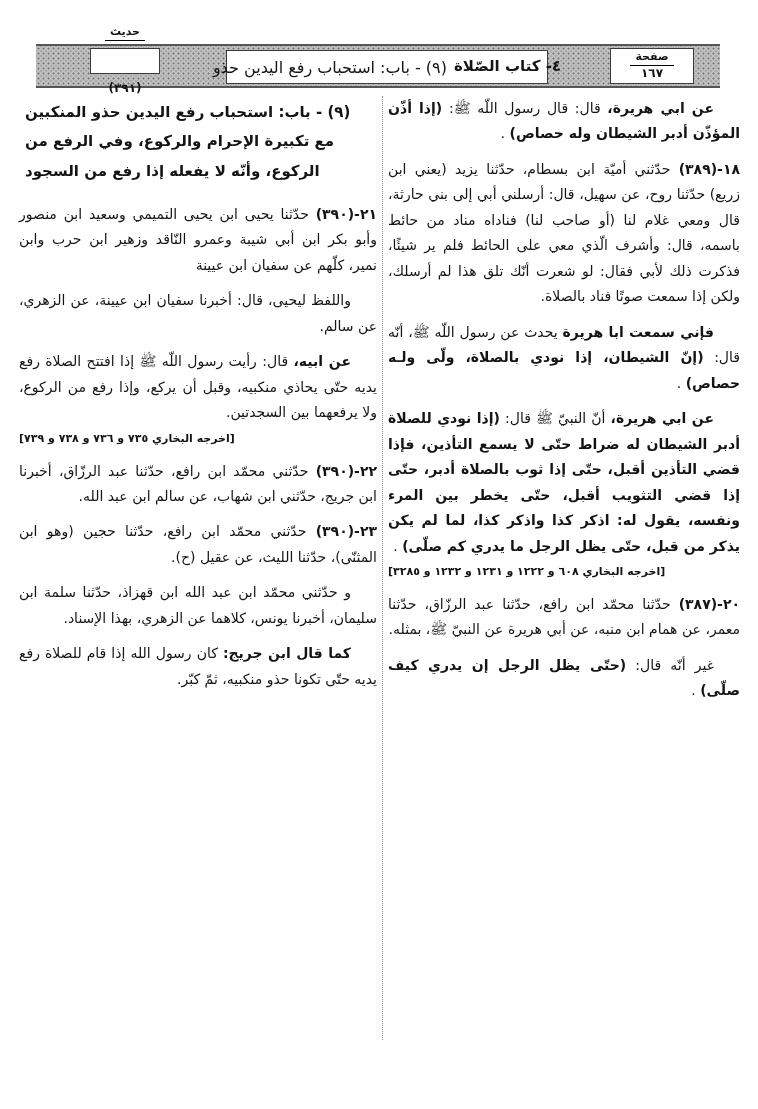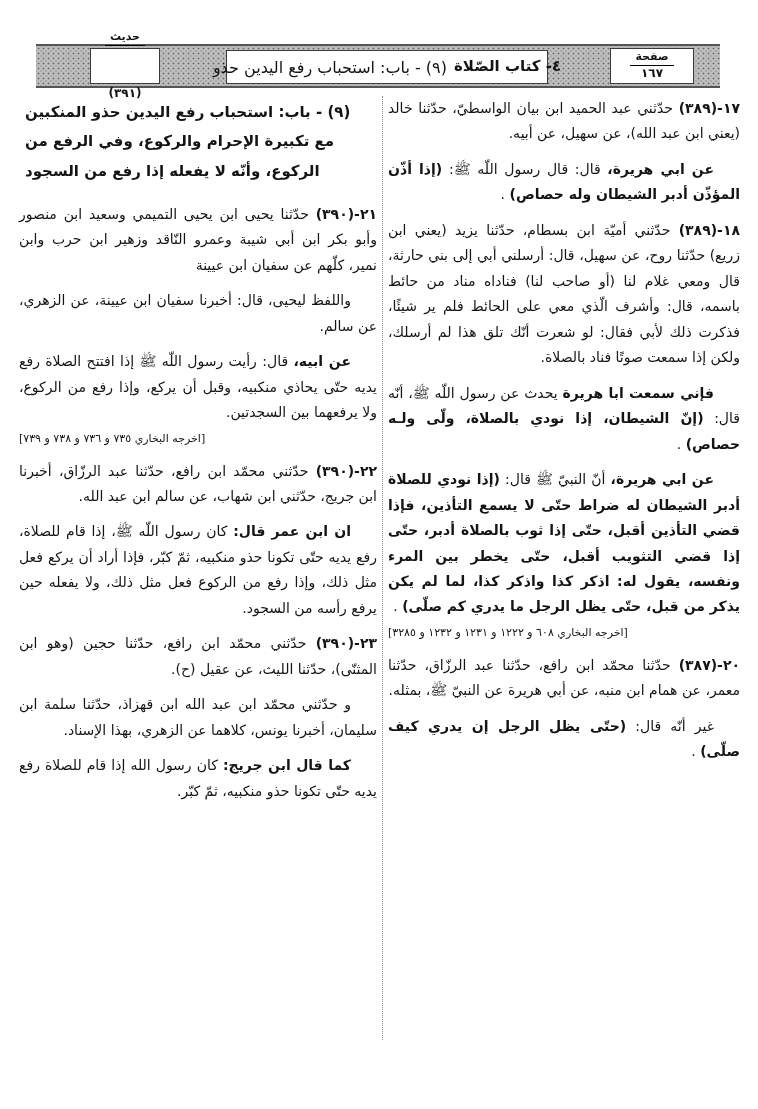--- a/index.html
+++ b/index.html
@@ -24,21 +24,21 @@
     background-size:5px 5px;
     background-position:0 0,2.5px 2.5px;
     border-top:2px solid #555;
     border-bottom:2px solid #555;
   }
   .hbox{
     position:absolute;background:#fff;border:1.5px solid #3a3a3a;
     display:flex;flex-direction:column;align-items:center;justify-content:center;
     line-height:1.15;
   }
-  .hadith-box{left:54px;top:2px;width:70px;height:36px;gap:40px;}
+  .hadith-box{left:54px;top:2px;width:70px;height:26px;gap:40px;}
   .page-box{left:574px;top:2px;width:84px;height:36px;}
   .hbox .hbox-label{
     font-size:11px;font-weight:bold;
     border-bottom:1px solid #000;padding:0 5px 1px;
   }
   .hbox .hbox-num{font-size:12px;font-weight:bold;padding-top:1px;}
   .title-box{
     left:190px;top:4px;width:322px;height:34px;
     flex-direction:row;gap:7px;align-items:center;justify-content:center;
   }
@@ -57,21 +57,21 @@
   }
   .col p{
     margin:0 0 10px;
     font-size:14px;line-height:1.82;
     text-align:justify;
   }
   .col p.indent{text-indent:26px;}
   .seg-b{font-weight:bold;}
   .seg-r{
     display:block;text-align:left;
-    font-size:11px;font-weight:normal;margin-top:3px;
+    font-size:11px;font-weight:bold;margin-top:3px;
     text-indent:0;
   }
   .chapter-heading{
     font-weight:bold;font-size:15px;line-height:1.95;
     text-align:left;margin:2px 6px 16px;
   }
 </style>
 </head>
 <body>
 
@@ -88,37 +88,35 @@
     </div>
     <div class="hbox page-box">
       <span class="hbox-label">صفحة</span>
       <span class="hbox-num">١٦٧</span>
     </div>
   </div>
 
   <div class="content">
 
     <section class="col col-right">
-      <p><span class="seg-b">١٧-(٣٨٩)</span><span class="seg-n"> حدّثني عبد الحميد ابن بيان الواسطيّ، حدّثنا خالد (يعني ابن عبد الله)، عن سهيل، عن أبيه.</span></p>
       <p class="indent"><span class="seg-b">عن ابي هريرة،</span><span class="seg-n"> قال: قال رسول اللّه ﷺ: </span><span class="seg-b">(إذا أذّن المؤذّن أدبر الشيطان وله حصاص)</span><span class="seg-n"> .</span></p>
       <p><span class="seg-b">١٨-(٣٨٩)</span><span class="seg-n"> حدّثني أميّة ابن بسطام، حدّثنا يزيد (يعني ابن زريع) حدّثنا روح، عن سهيل، قال: أرسلني أبي إلى بني حارثة، قال ومعي غلام لنا (أو صاحب لنا) فناداه مناد من حائط باسمه، قال: وأشرف الّذي معي على الحائط فلم ير شيئًا، فذكرت ذلك لأبي فقال: لو شعرت أنّك تلق هذا لم أرسلك، ولكن إذا سمعت صوتًا فناد بالصلاة.</span></p>
       <p class="indent"><span class="seg-b">فإني سمعت ابا هريرة</span><span class="seg-n"> يحدث عن رسول اللّه ﷺ، أنّه قال: </span><span class="seg-b">(إنّ الشيطان، إذا نودي بالصلاة، ولّى ولـه حصاص)</span><span class="seg-n"> .</span></p>
       <p class="indent"><span class="seg-b">عن ابي هريرة،</span><span class="seg-n"> أنّ النبيّ ﷺ قال: </span><span class="seg-b">(إذا نودي للصلاة أدبر الشيطان له ضراط حتّى لا يسمع التأذين، فإذا قضي التأذين أقبل، حتّى إذا ثوب بالصلاة أدبر، حتّى إذا قضي التثويب أقبل، حتّى يخطر بين المرء ونفسه، يقول له: اذكر كذا واذكر كذا، لما لم يكن يذكر من قبل، حتّى يظل الرجل ما يدري كم صلّى)</span><span class="seg-n"> .</span><span class="seg-r">[اخرجه البخاري ٦٠٨ و ١٢٢٢ و ١٢٣١ و ١٢٣٢ و ٣٢٨٥]</span></p>
       <p><span class="seg-b">٢٠-(٣٨٧)</span><span class="seg-n"> حدّثنا محمّد ابن رافع، حدّثنا عبد الرزّاق، حدّثنا معمر، عن همام ابن منبه، عن أبي هريرة عن النبيّ ﷺ، بمثله.</span></p>
       <p class="indent"><span class="seg-n">غير أنّه قال: </span><span class="seg-b">(حتّى يظل الرجل إن يدري كيف صلّى)</span><span class="seg-n"> .</span></p>
     </section>
 
     <div class="divider"></div>
 
     <section class="col col-left">
       <div class="chapter-heading">(٩) - باب: استحباب رفع اليدين حذو المنكبين مع تكبيرة الإحرام والركوع، وفي الرفع من الركوع، وأنّه لا يفعله إذا رفع من السجود</div>
       <p><span class="seg-b">٢١-(٣٩٠)</span><span class="seg-n"> حدّثنا يحيى ابن يحيى التميمي وسعيد ابن منصور وأبو بكر ابن أبي شيبة وعمرو النّاقد وزهير ابن حرب وابن نمير، كلّهم عن سفيان ابن عيينة</span></p>
       <p class="indent"><span class="seg-n">واللفظ ليحيى، قال: أخبرنا سفيان ابن عيينة، عن الزهري، عن سالم.</span></p>
       <p class="indent"><span class="seg-b">عن ابيه،</span><span class="seg-n"> قال: رأيت رسول اللّه ﷺ إذا افتتح الصلاة رفع يديه حتّى يحاذي منكبيه، وقبل أن يركع، وإذا رفع من الركوع، ولا يرفعهما بين السجدتين.</span><span class="seg-r">[اخرجه البخاري ٧٣٥ و ٧٣٦ و ٧٣٨ و ٧٣٩]</span></p>
       <p><span class="seg-b">٢٢-(٣٩٠)</span><span class="seg-n"> حدّثني محمّد ابن رافع، حدّثنا عبد الرزّاق، أخبرنا ابن جريج، حدّثني ابن شهاب، عن سالم ابن عبد الله.</span></p>
-      <p class="indent"><span class="seg-b">ان ابن عمر قال:</span><span class="seg-n"> كان رسول اللّه ﷺ، إذا قام للصلاة، رفع يديه حتّى تكونا حذو منكبيه، ثمّ كبّر، فإذا أراد أن يركع فعل مثل ذلك، وإذا رفع من الركوع فعل مثل ذلك، ولا يفعله حين يرفع رأسه من السجود.</span></p>
       <p><span class="seg-b">٢٣-(٣٩٠)</span><span class="seg-n"> حدّثني محمّد ابن رافع، حدّثنا حجين (وهو ابن المثنّى)، حدّثنا الليث، عن عقيل (ح).</span></p>
       <p class="indent"><span class="seg-n">و حدّثني محمّد ابن عبد الله ابن قهزاذ، حدّثنا سلمة ابن سليمان، أخبرنا يونس، كلاهما عن الزهري، بهذا الإسناد.</span></p>
       <p class="indent"><span class="seg-b">كما قال ابن جريج:</span><span class="seg-n"> كان رسول الله إذا قام للصلاة رفع يديه حتّى تكونا حذو منكبيه، ثمّ كبّر.</span></p>
     </section>
 
   </div>
 </div>
 
 </body></html>

